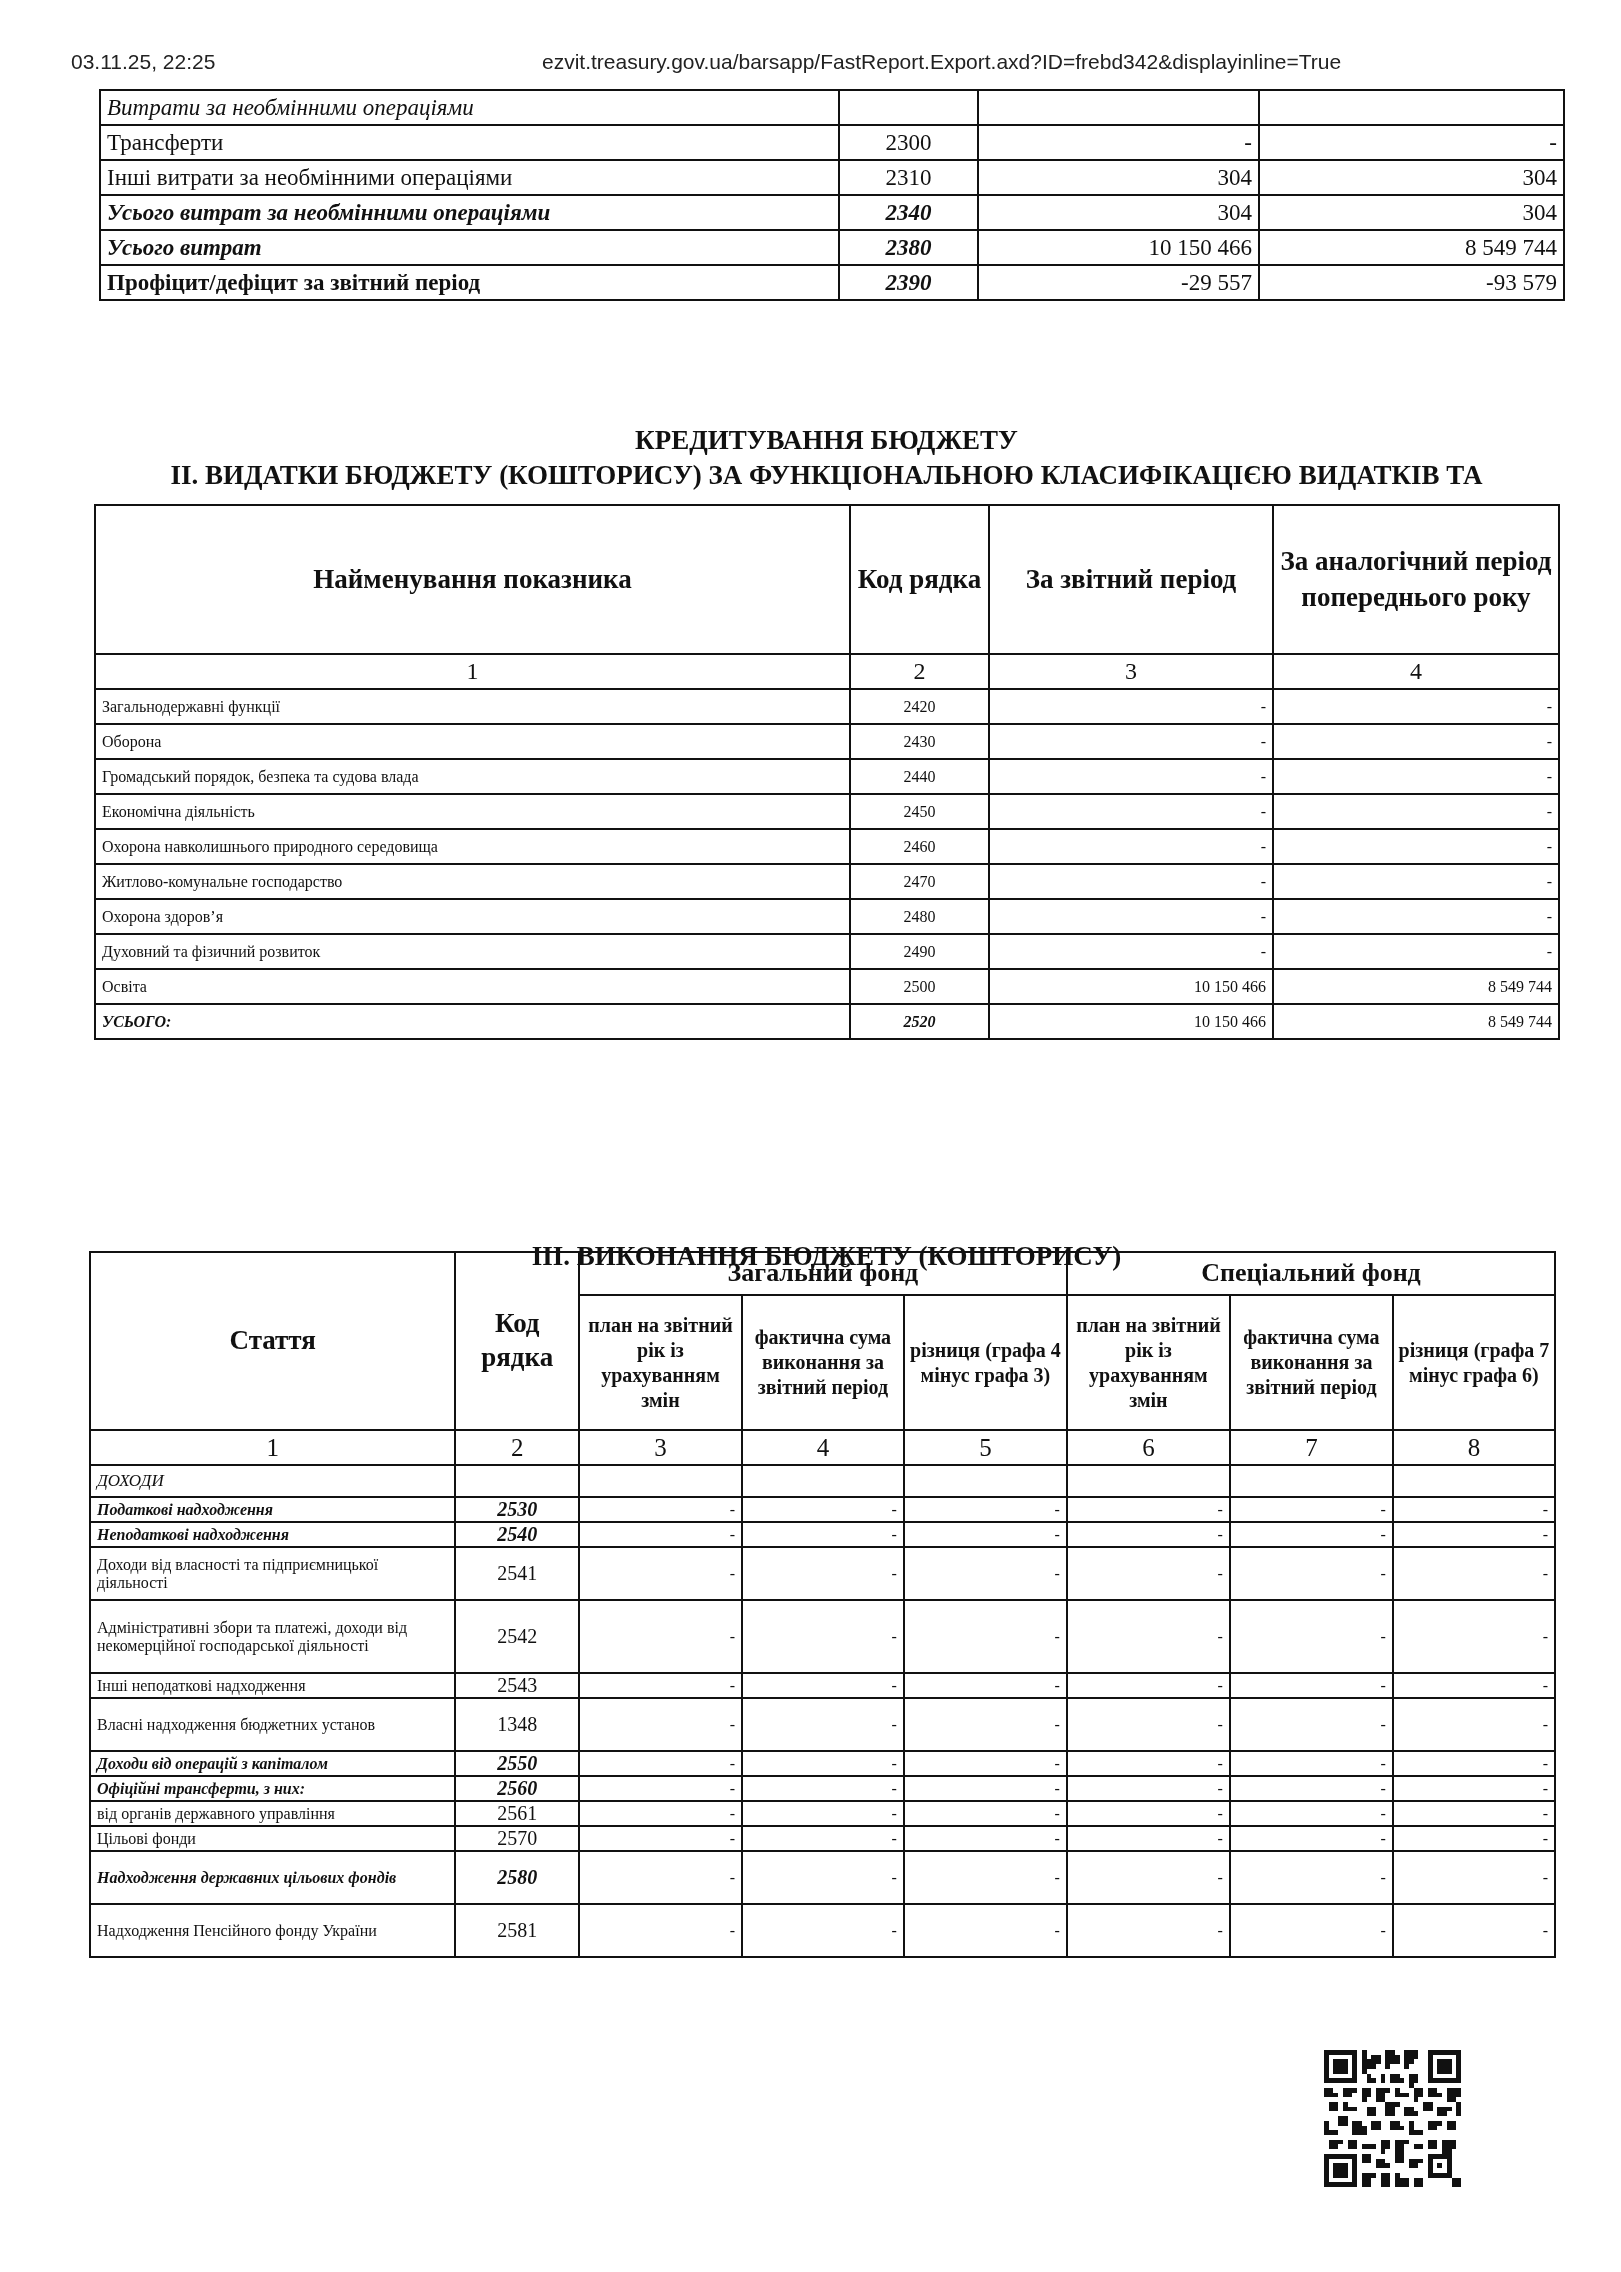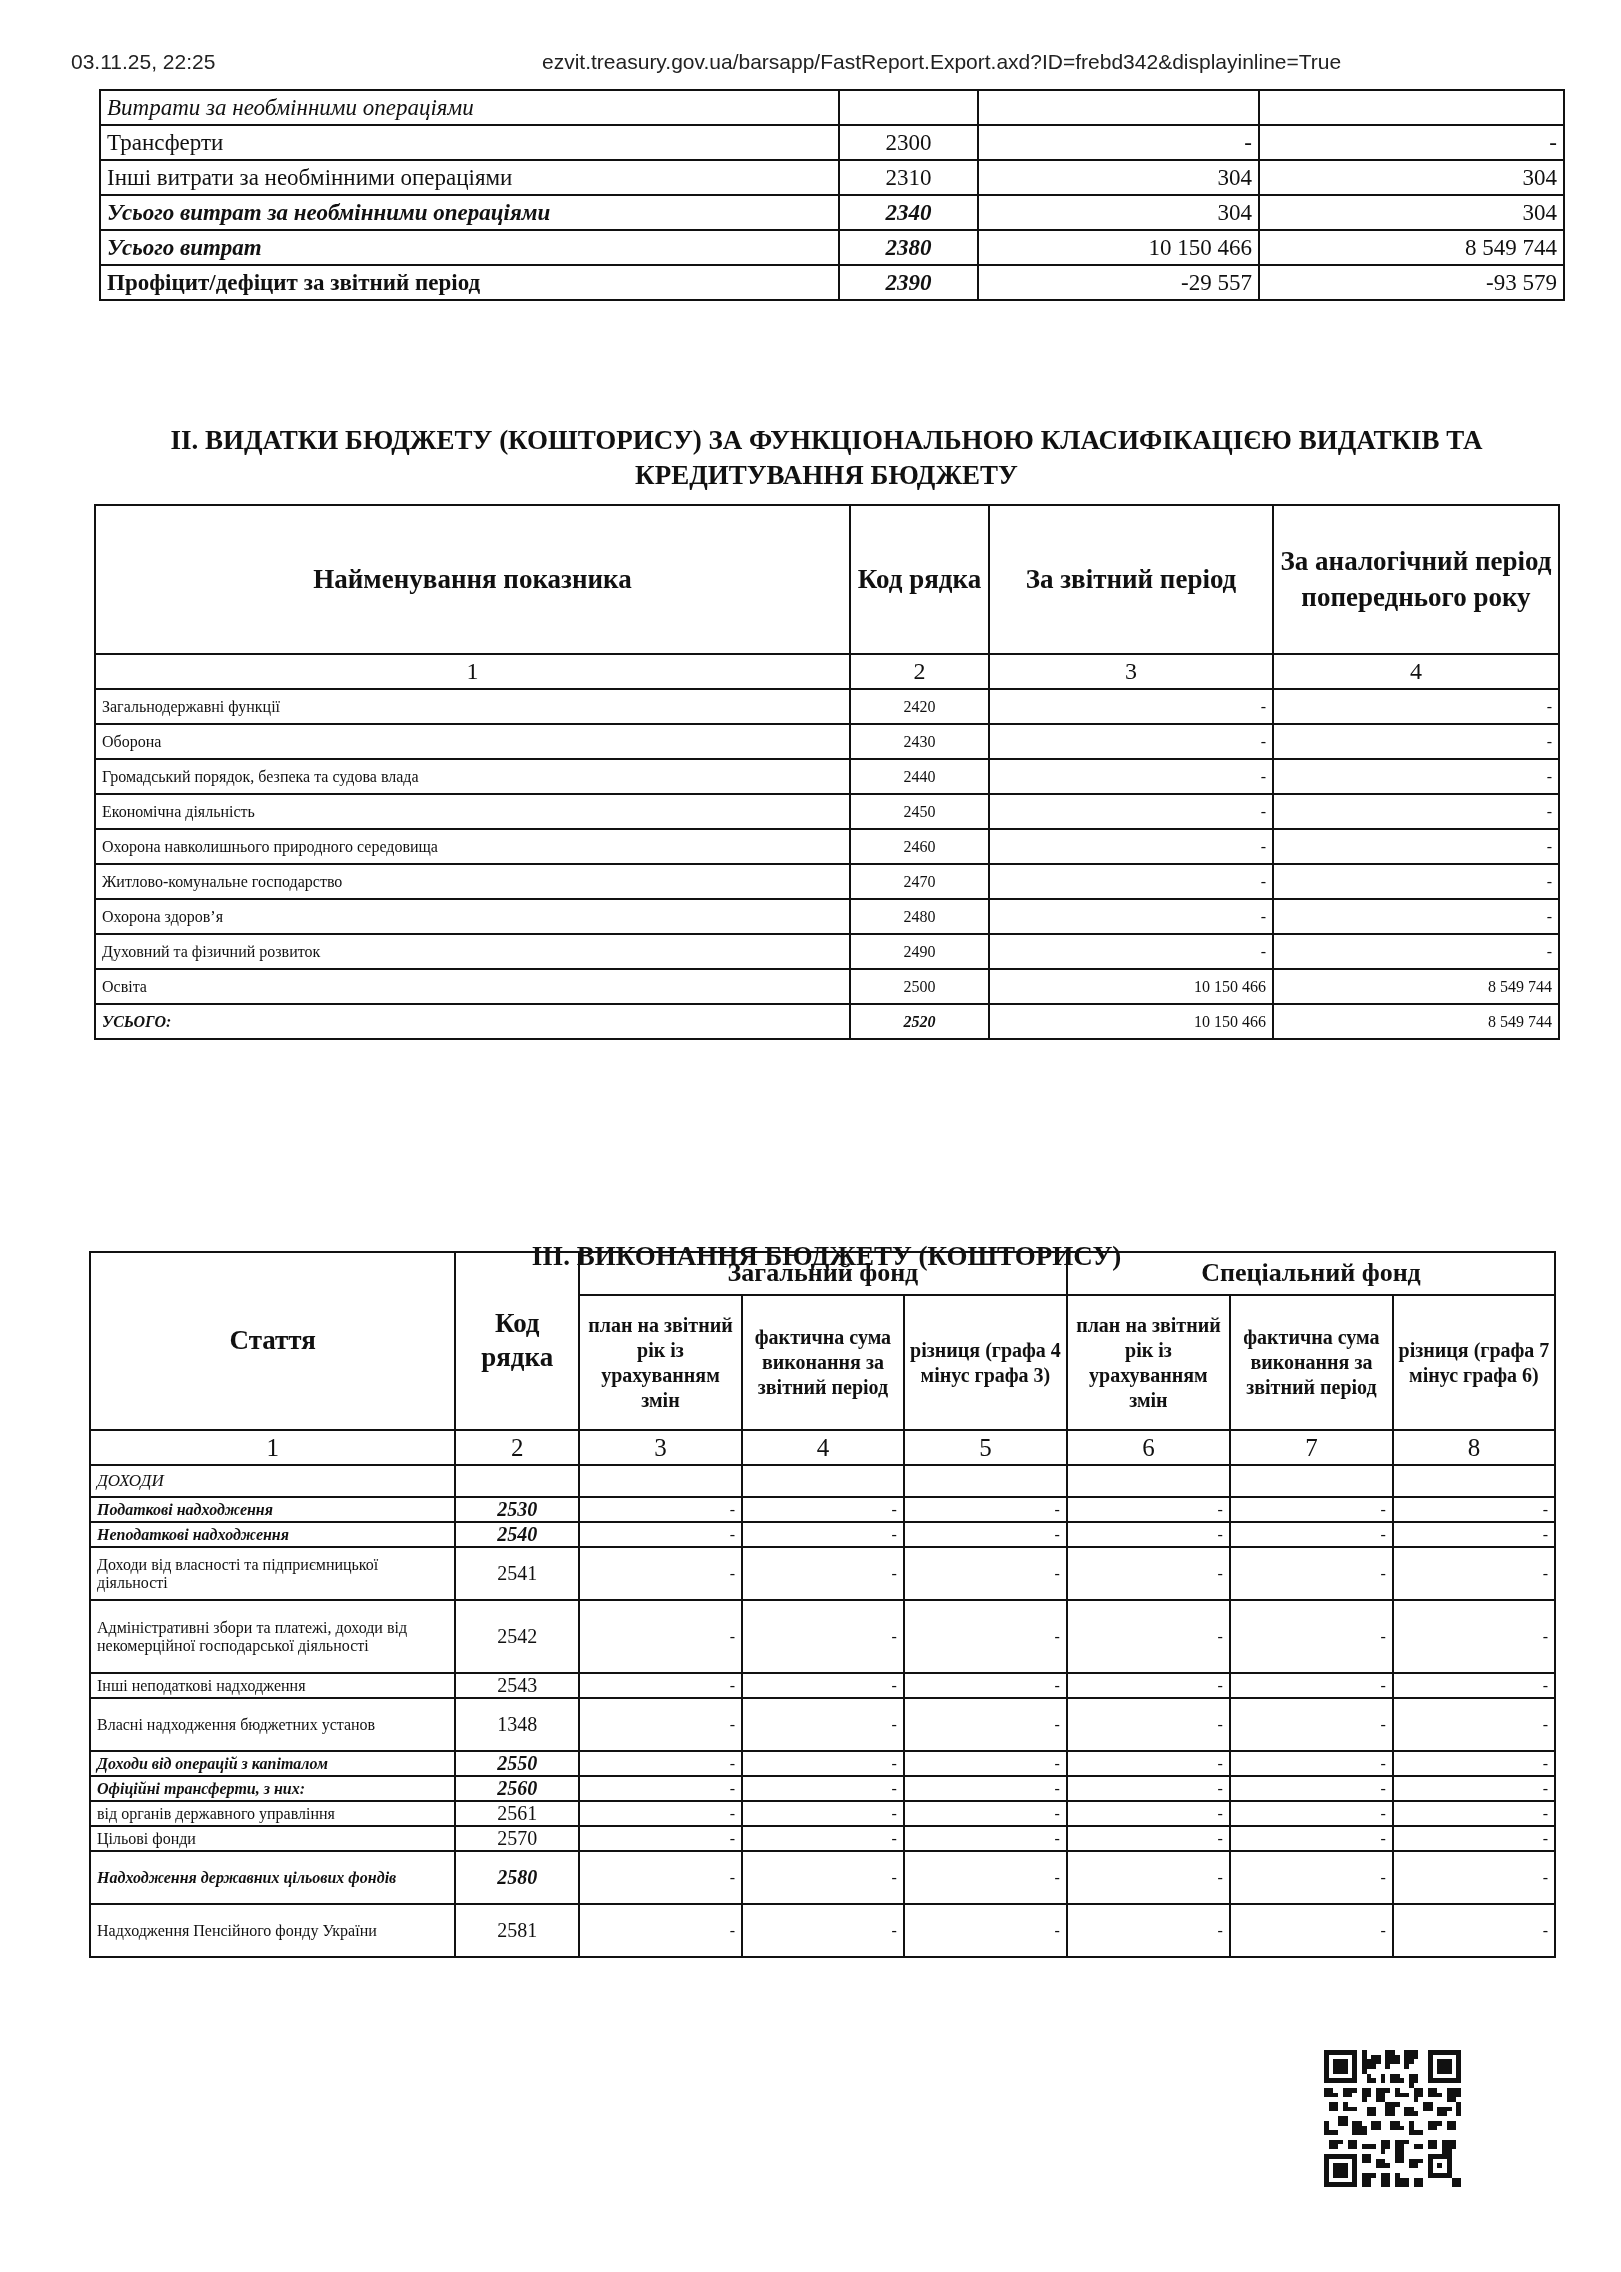--- a/index.html
+++ b/index.html
@@ -78,22 +78,22 @@
       <tr>
         <td class="b">Профіцит/дефіцит за звітний період</td>
         <td class="code bi">2390</td>
         <td class="num">-29 557</td>
         <td class="num">-93 579</td>
       </tr>
     </tbody>
 </table>
 
 <div class="title" style="top:423px;">
+  <div>КРЕДИТУВАННЯ БЮДЖЕТУ</div>
   <div>II. ВИДАТКИ БЮДЖЕТУ (КОШТОРИСУ) ЗА ФУНКЦІОНАЛЬНОЮ КЛАСИФІКАЦІЄЮ ВИДАТКІВ ТА</div>
-  <div>КРЕДИТУВАННЯ БЮДЖЕТУ</div>
 </div>
 
 <table class="t2">
   <colgroup>
       <col style="width:755px">
       <col style="width:139px">
       <col style="width:284px">
       <col style="width:286px">
     </colgroup>
   <thead>

